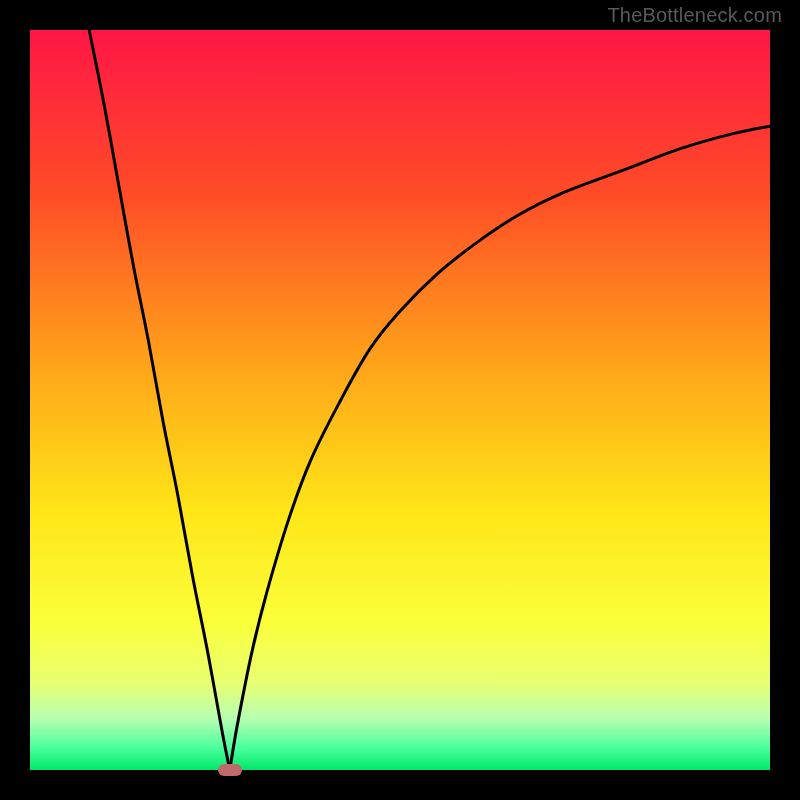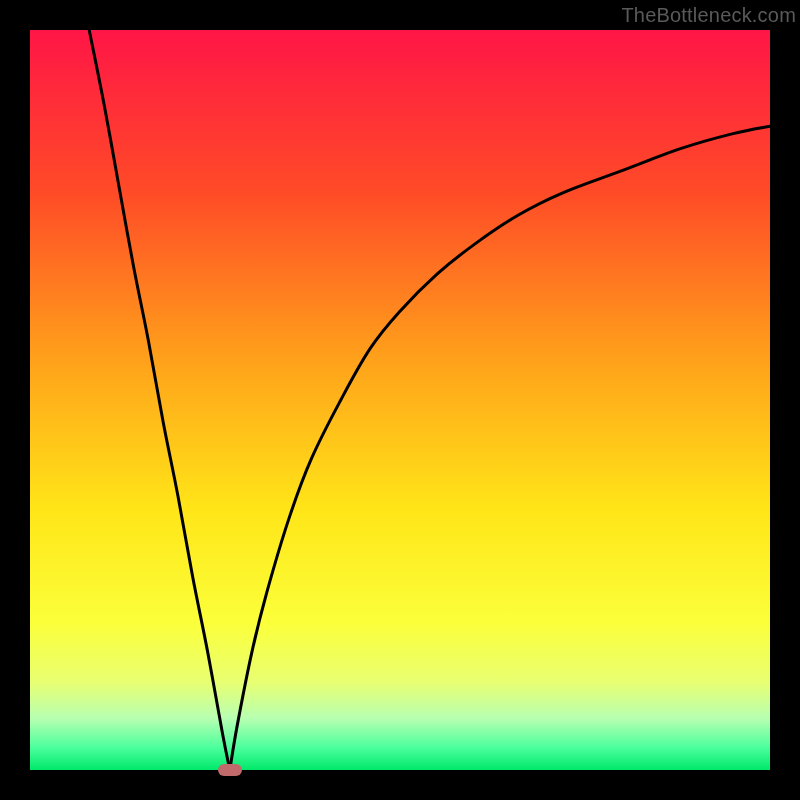--- a/index.html
+++ b/index.html
@@ -13,21 +13,21 @@
   }
   .frame {
     position: relative;
     width: 800px;
     height: 800px;
     background: #000;
   }
   .watermark {
     position: absolute;
     top: 4px;
-    right: 4px;
+    right: 18px;
     z-index: 5;
     color: #5a5a5a;
     font-size: 20px;
     font-weight: 400;
     letter-spacing: 0.2px;
   }
   .plot {
     position: absolute;
     left: 30px;
     top: 30px;

